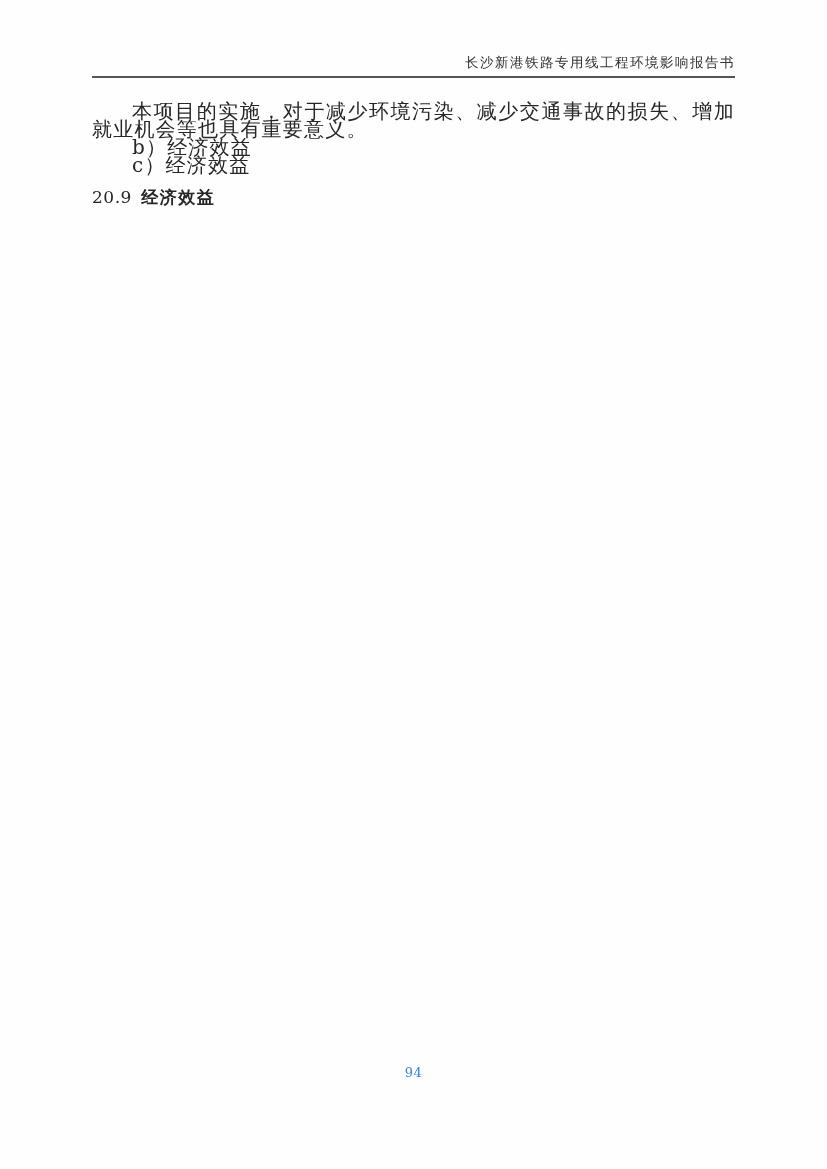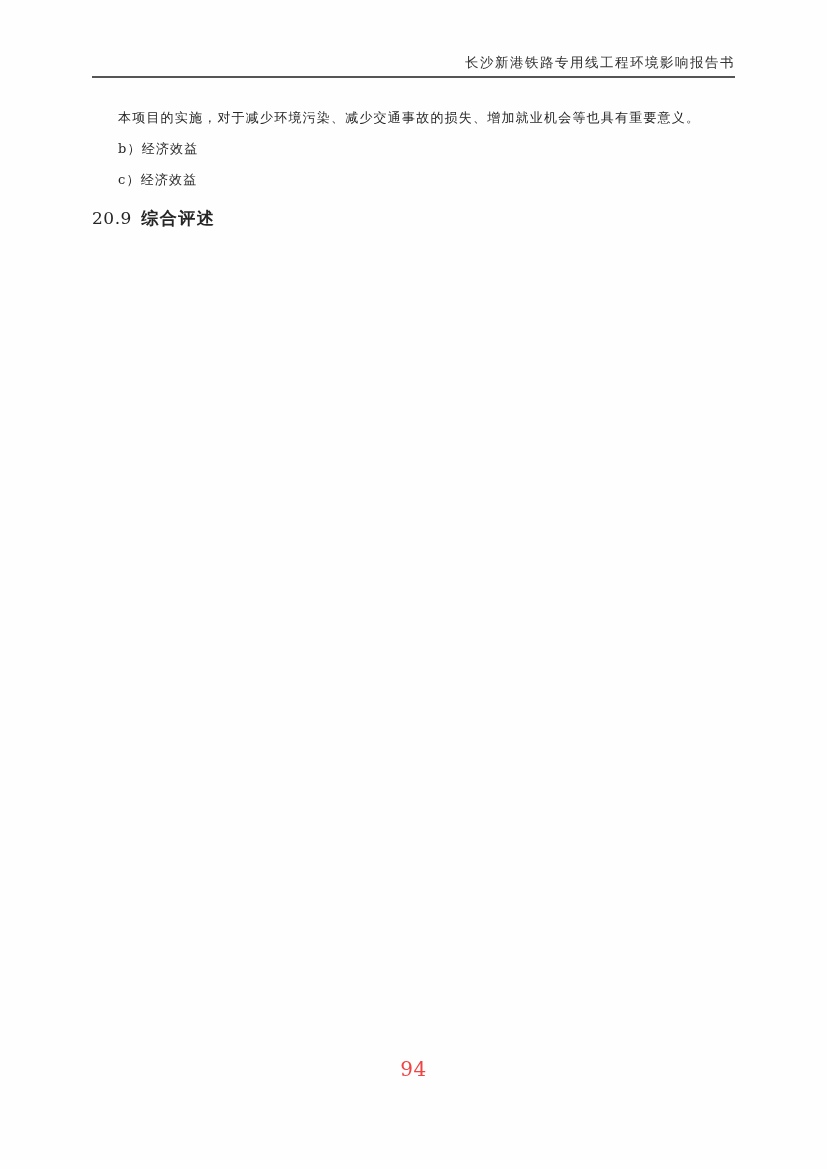--- a/index.html
+++ b/index.html
@@ -29,22 +29,22 @@
     font-size: 13.5px;
     letter-spacing: 1.5px;
     color: #333333;
     line-height: 16px;
   }
   .doc-body {
     margin-top: 24px;
   }
   .doc-body p {
     margin: 0;
-    font-size: 13px;
-    line-height: 31px;
+    font-size: 20px;
+    line-height: 18px;
     letter-spacing: 1.2px;
     text-indent: 2em;
     text-align: justify;
     text-justify: inter-character;
   }
   .doc-body p.no-justify {
     text-align: left;
   }
   .section-heading {
     margin: 7px 0 3px 0;
@@ -65,22 +65,22 @@
     letter-spacing: 1.5px;
   }
   .page-footer {
     position: absolute;
     left: 0;
     right: 0;
     bottom: 88px;
     text-align: center;
   }
   .page-number {
-    font-size: 20px;
-    color: #ef4444;
+    font-size: 13px;
+    color: #3b82f6;
     letter-spacing: 0.5px;
   }
 </style>
 </head>
 <body>
 
 <div class="page">
 
   <div class="page-header">
     <span class="header-title">长沙新港铁路专用线工程环境影响报告书</span>
@@ -90,21 +90,21 @@
 
     <p>本项目的实施，对于减少环境污染、减少交通事故的损失、增加就业机会等也具有重要意义。</p>
 
     <p class="no-justify">b）经济效益</p>
 
 
     <p class="no-justify">c）经济效益</p>
 
 
     <h2 class="section-heading">
-      <span class="heading-number">20.9</span><span class="heading-title">综合评述</span>
+      <span class="heading-number">20.9</span><span class="heading-title">经济效益</span>
     </h2>
 
 
   </div>
 
   <div class="page-footer">
     <span class="page-number">94</span>
   </div>
 
 </div>

